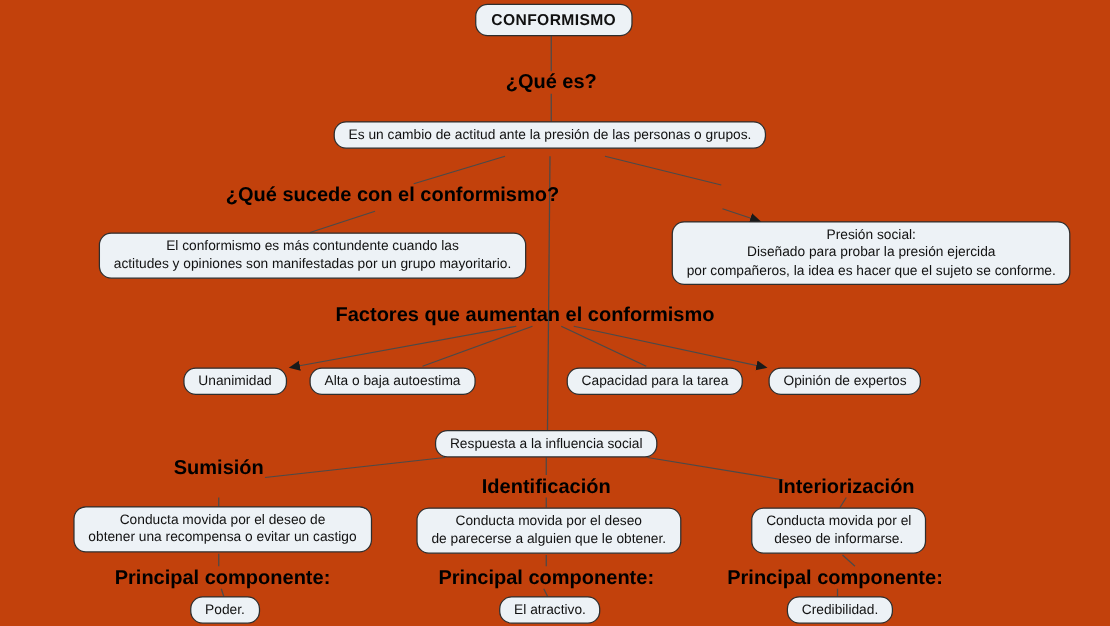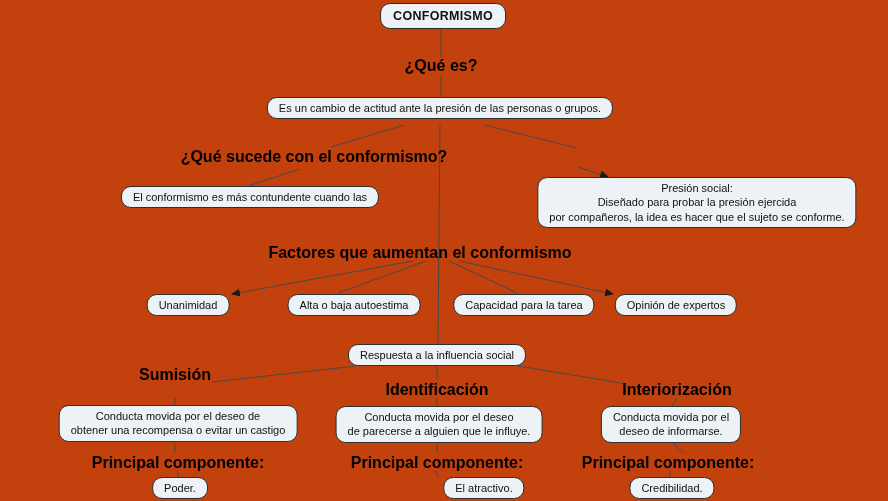--- a/index.html
+++ b/index.html
@@ -95,66 +95,67 @@
 
   <div class="link-label" style="left:441px; top:57px;">¿Qué es?</div>
 
   <div class="node" style="left:440px; top:97px;">Es un cambio de actitud ante la presión de las personas o grupos.</div>
 
   <div class="link-label" style="left:314px; top:148px;">¿Qué sucede con el conformismo?</div>
 
 
   <div class="node" style="left:209px; top:186px;margin-left:41px;">
     <span class="line">El conformismo es más contundente cuando las</span>
+    <span class="line">actitudes y opiniones son manifestadas por un grupo mayoritario.</span>
   </div>
 
   <div class="node" style="left:697px; top:177px;">
     <span class="line">Presión social:</span>
     <span class="line">Diseñado para probar la presión ejercida</span>
     <span class="line">por compañeros, la idea es hacer que el sujeto se conforme.</span>
   </div>
 
   <div class="link-label" style="left:420px; top:244px;">Factores que aumentan el conformismo</div>
 
   <div class="node" style="left:188px; top:294px;">Unanimidad</div>
 
-  <div class="node" style="left:314px; top:294px;margin-left:40px;">Alta o baja autoestima</div>
+  <div class="node" style="left:314px; top:294px;">Alta o baja autoestima</div>
 
   <div class="node" style="left:524px; top:294px;">Capacidad para la tarea</div>
 
   <div class="node" style="left:676px; top:294px;">Opinión de expertos</div>
 
   <div class="node" style="left:437px; top:344px;">Respuesta a la influencia social</div>
 
   <div class="link-label" style="left:175px; top:366px;">Sumisión</div>
 
   <div class="link-label" style="left:437px; top:381px;">Identificación</div>
 
   <div class="link-label" style="left:677px; top:381px;">Interiorización</div>
 
   <div class="node" style="left:178px; top:405px;">
     <span class="line">Conducta movida por el deseo de</span>
     <span class="line">obtener una recompensa o evitar un castigo</span>
   </div>
 
   <div class="node" style="left:439px; top:406px;">
     <span class="line">Conducta movida por el deseo</span>
-    <span class="line">de parecerse a alguien que le influye.</span>
+    <span class="line">de parecerse a alguien que le obtener.</span>
   </div>
 
   <div class="node" style="left:671px; top:406px;">
     <span class="line">Conducta movida por el</span>
     <span class="line">deseo de informarse.</span>
   </div>
 
   <div class="link-label" style="left:178px; top:454px;">Principal componente:</div>
 
   <div class="link-label" style="left:437px; top:454px;">Principal componente:</div>
 
   <div class="link-label" style="left:668px; top:454px;">Principal componente:</div>
 
   <div class="node" style="left:180px; top:477px;">Poder.</div>
 
-  <div class="node" style="left:440px; top:477px;margin-left:44px;">El atractivo.</div>
+  <div class="node" style="left:440px; top:477px;">El atractivo.</div>
 
   <div class="node" style="left:672px; top:477px;">Credibilidad.</div>
 
 </div>
 
 </body></html>

